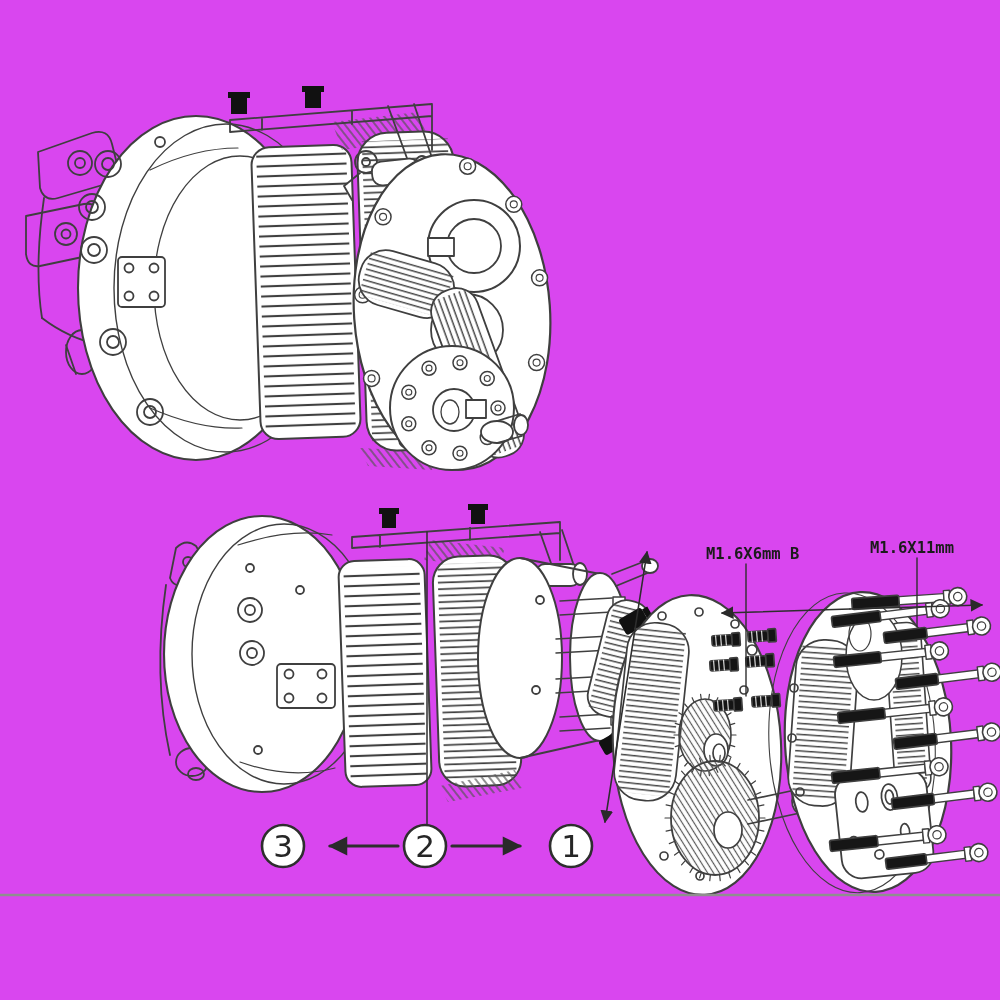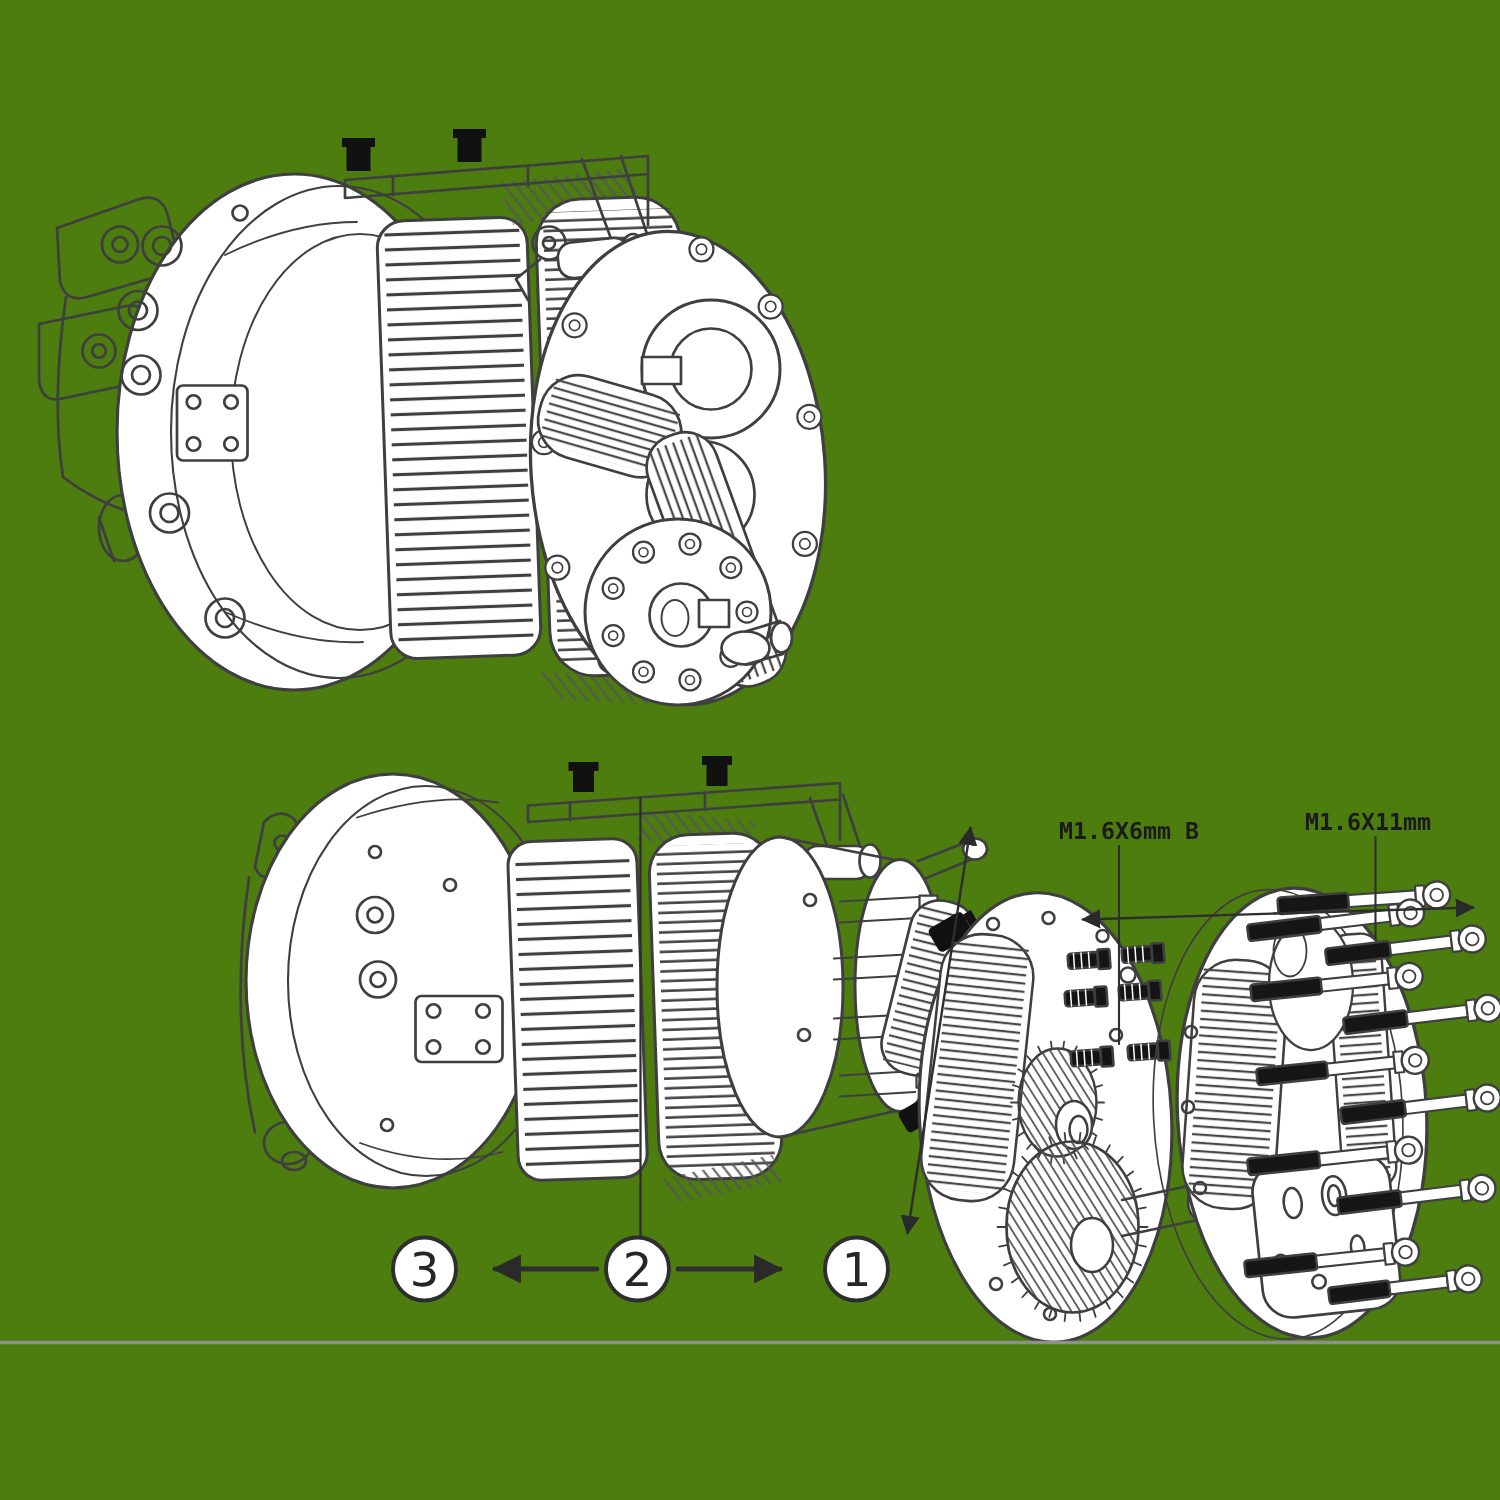--- a/index.html
+++ b/index.html
@@ -1,16 +1,16 @@
 <!DOCTYPE html>
 <html><head>
 <meta charset="utf-8">
 <style>
   html,body{margin:0;padding:0;background:#ffffff;}
-  #stage{position:relative;width:1000px;height:1000px;background:#4d7c0f;overflow:hidden;}
+  #stage{position:relative;width:1000px;height:1000px;background:#d946ef;overflow:hidden;}
   svg{position:absolute;left:0;top:0;}
   .lbl{font-family:"DejaVu Sans Mono","Liberation Mono",monospace;font-weight:bold;fill:#1b1b1b;}
   .stepnum{font-family:"DejaVu Sans","Liberation Sans",sans-serif;fill:#262626;}
 </style>
 </head>
 <body>
 
 <div id="stage">
 <svg width="1000" height="1000" viewBox="0 0 1000 1000">
   <defs>

